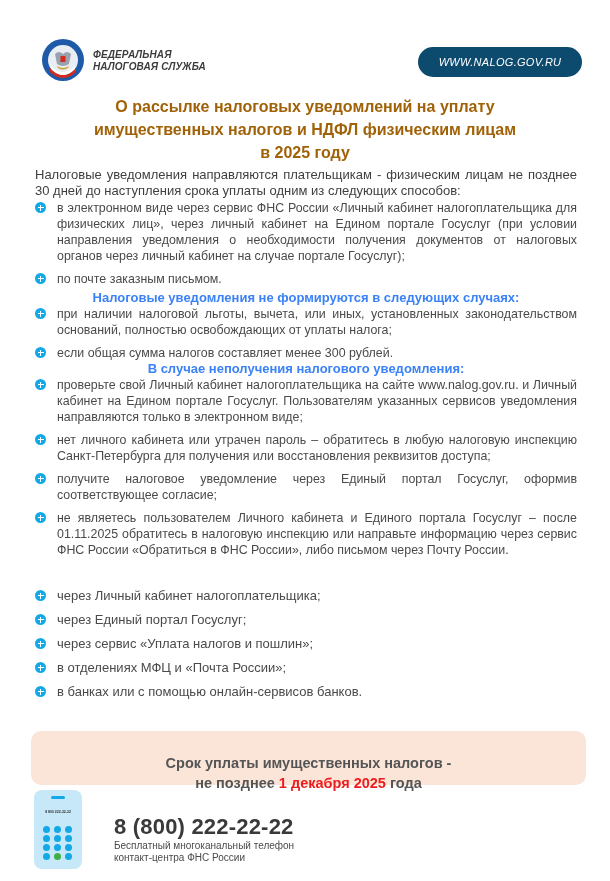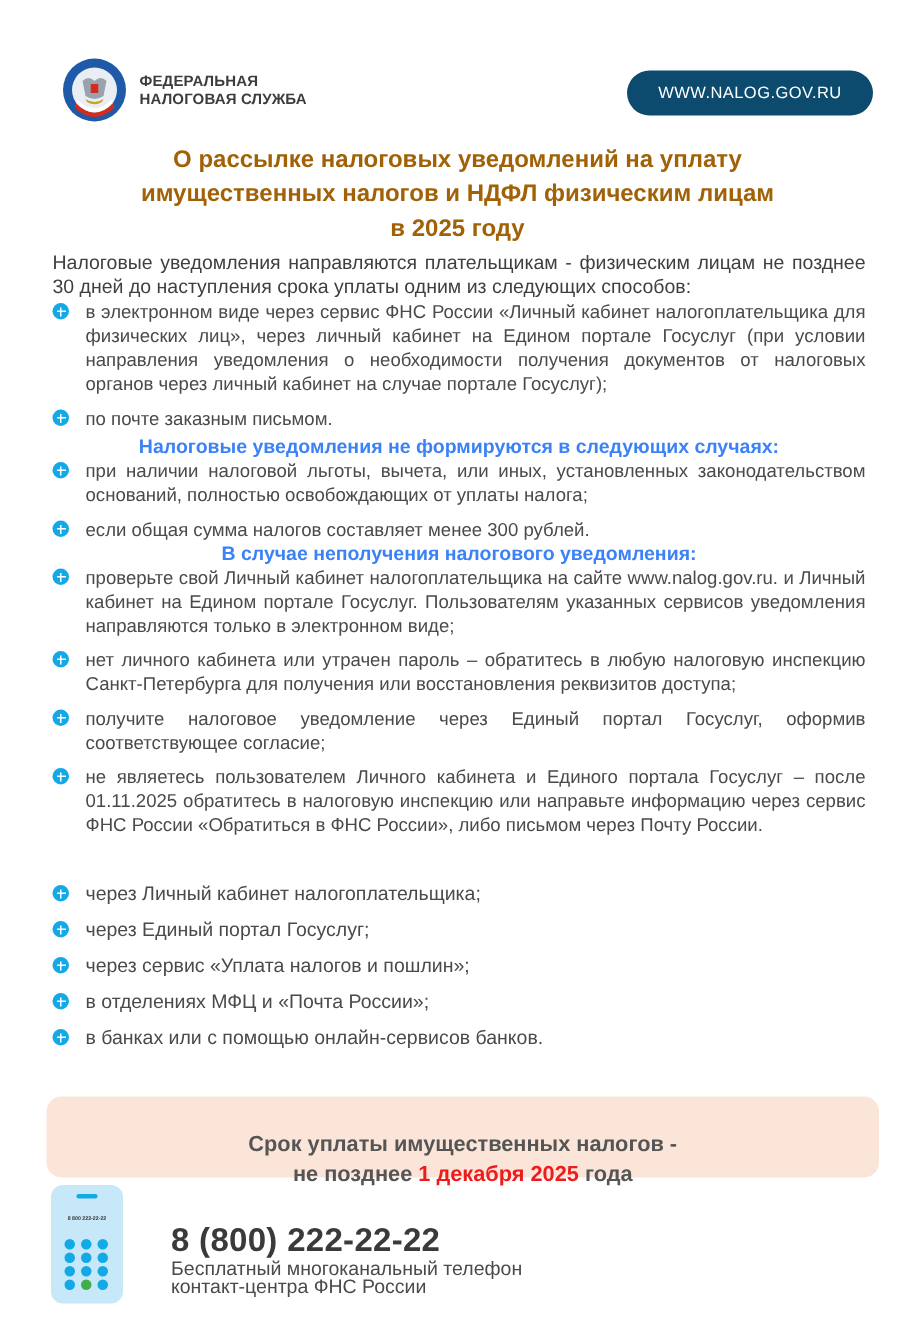--- a/index.html
+++ b/index.html
@@ -1,19 +1,19 @@
 <!DOCTYPE html>
 <html><head>
 <meta charset="utf-8">
 <style>
   * { box-sizing: border-box; margin: 0; padding: 0; }
   html, body { width: 610px; height: 881px; background: #ffffff; overflow: hidden; }
   body { font-family: "Liberation Sans", sans-serif; color: #4a4a4a; position: relative; }
 
-  .header { position: absolute; left: 0; top: 0; width: 610px; height: 90px; }
+  .header { position: absolute; left: 0; top: 0; width: 610px; height: 90px; font-style: italic; }
   .logo { position: absolute; left: 41px; top: 38px; width: 44px; height: 44px; }
   .org-name { position: absolute; left: 93px; top: 49px; font-size: 10px; font-weight: bold; color: #3c3c3c; line-height: 12px; letter-spacing: 0.1px; }
   .site-btn { position: absolute; left: 418px; top: 47px; width: 164px; height: 30px; border-radius: 15px; background: #0c4a6e; color: #ffffff; font-size: 11px; text-align: center; line-height: 30px; letter-spacing: 0.3px; }
 
   .title { position: absolute; left: 30px; top: 95px; width: 550px; text-align: center; font-size: 16px; font-weight: bold; line-height: 23px; color: #a16207; }
 
   .content { position: absolute; left: 35px; top: 167px; width: 542px; font-size: 12.4px; line-height: 16px; color: #4a4a4a; }
   .lead { font-weight: normal; text-align: justify; color: #3f3f3f; font-size: 13px; line-height: 16px; }
   .subhead { font-weight: bold; color: #3b82f6; font-size: 13px; line-height: 16px; text-align: center; }
   ul.bullets { list-style: none; }
@@ -30,21 +30,21 @@
   .deadline { position: absolute; left: 31px; top: 731px; width: 555px; height: 54px; border-radius: 10px; background: #fbe5d9; text-align: center; font-size: 14.5px; font-weight: bold; color: #555555; line-height: 20px; padding-top: 22px; }
   .deadline .red { color: #ee1c1c; }
 
   .phone-icon { position: absolute; left: 34px; top: 790px; width: 48px; height: 79px; border-radius: 8px; background: #c6e8f9; }
   .phone-icon .speaker { position: absolute; left: 17px; top: 6px; width: 14px; height: 3px; border-radius: 2px; background: #13a9e6; }
   .phone-icon .mini { position: absolute; left: 0; top: 20px; width: 48px; text-align: center; font-size: 3.5px; font-weight: bold; color: #333; }
   .phone-icon .dot { position: absolute; width: 7px; height: 7px; border-radius: 50%; background: #13a9e6; }
   .phone-icon .dot.green { background: #3fae49; }
 
   .phone-number { position: absolute; left: 114px; top: 814px; font-size: 22px; font-weight: bold; color: #3a3a3a; letter-spacing: 0.2px; }
-  .phone-desc { position: absolute; left: 114px; top: 840px; font-size: 13px; line-height: 12px; color: #4a4a4a; }
+  .phone-desc { position: absolute; left: 114px; top: 840px; font-size: 10px; line-height: 12px; color: #4a4a4a; }
 </style>
 </head>
 <body>
 
 <div class="header">
   <svg class="logo" viewBox="0 0 44 44">
     <circle cx="22" cy="22" r="21" fill="#1e5aa8"></circle>
     <circle cx="22" cy="22" r="15" fill="#e9eef5"></circle>
     <path d="M9 30 Q22 44 35 30 L35 34 Q22 46 9 34 Z" fill="#d52b1e"></path>
     <path d="M10 28 Q22 40 34 28 L34 31 Q22 43 10 31 Z" fill="#ffffff"></path>

